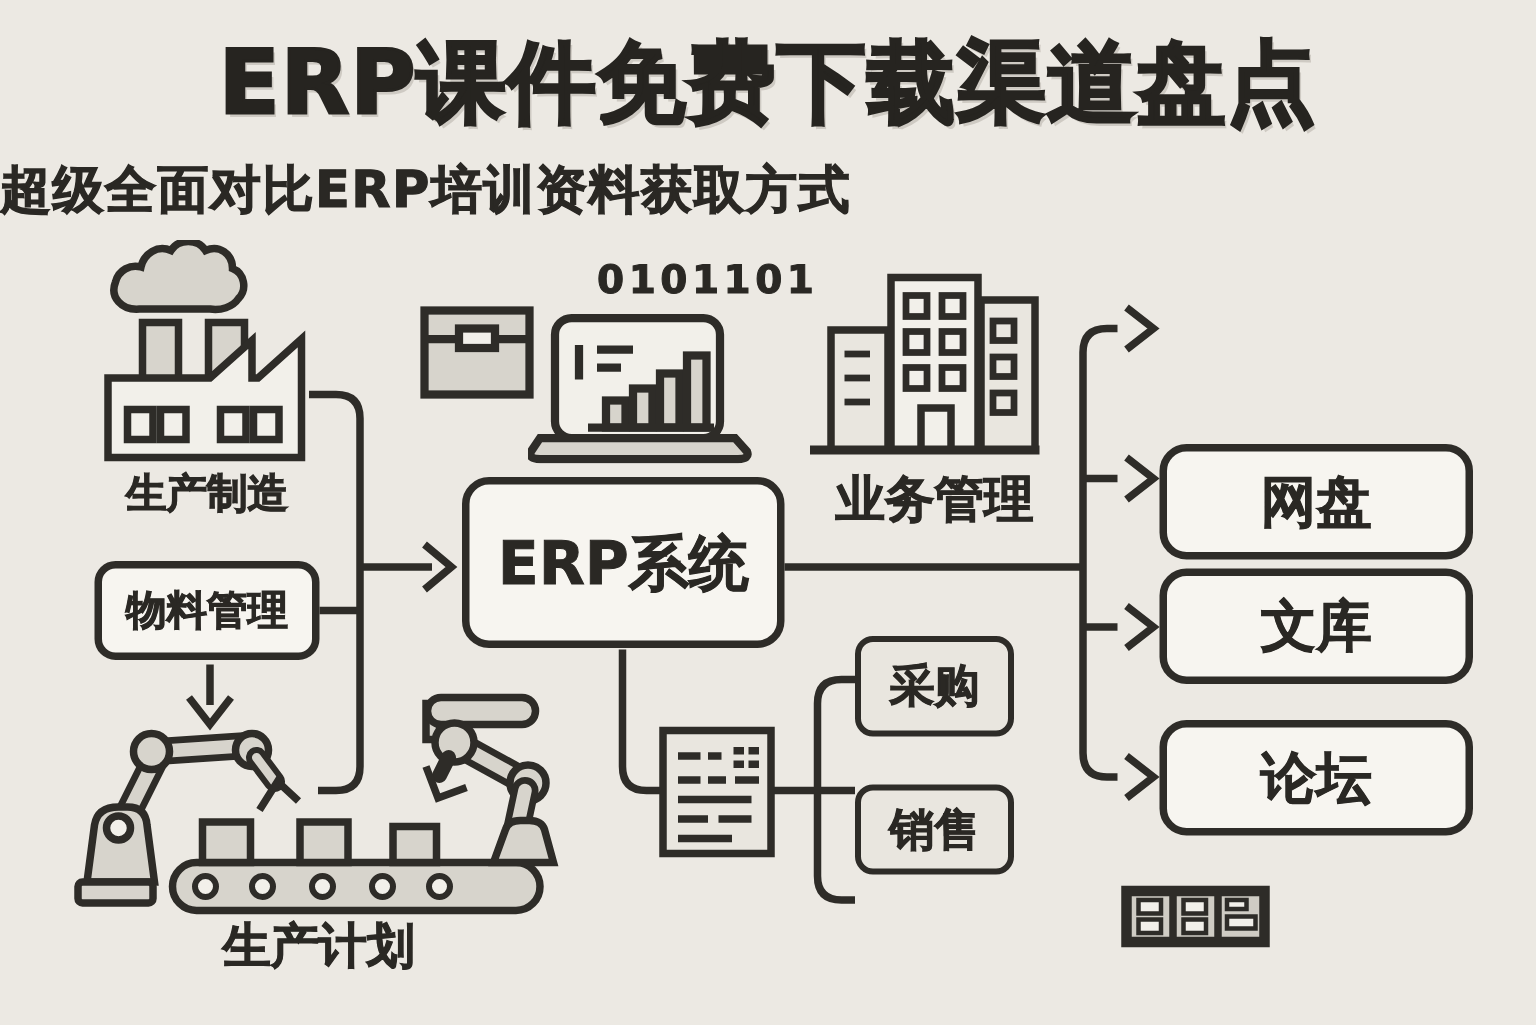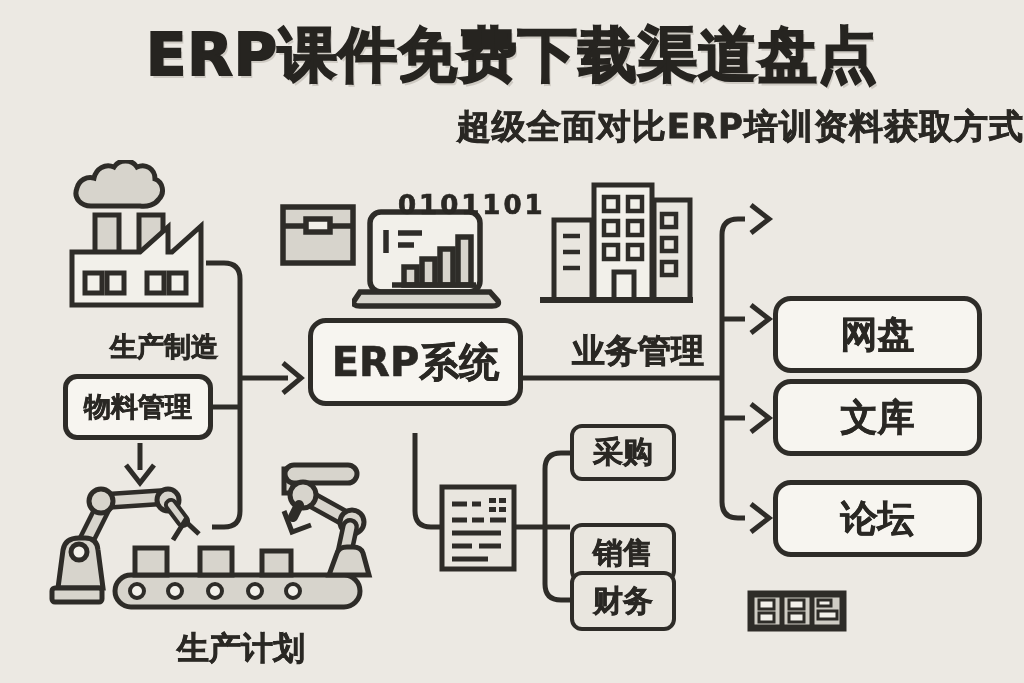--- a/index.html
+++ b/index.html
@@ -14,33 +14,33 @@
   }
   .abs{position:absolute;box-sizing:border-box;}
   #title{
     top:16px;left:0;width:1024px;text-align:center;
     font-size:59px;font-weight:900;letter-spacing:1px;
     color:#262420;-webkit-text-stroke:2px #262420;
     text-shadow:2px 3px 0 rgba(170,165,155,0.45);
     z-index:4;
   }
   #subtitle{
-    top:104px;left:0;width:1024px;text-align:right;
+    top:104px;left:0;width:1024px;text-align:left;
     font-size:34px;font-weight:900;letter-spacing:1px;
     color:#2a2824;-webkit-text-stroke:0.8px #2a2824;
     z-index:4;
   }
   .node{
     display:flex;align-items:center;justify-content:center;
     background:#f7f5f0;border:5px solid #2e2c28;border-radius:18px;
     font-weight:800;z-index:3;
     -webkit-text-stroke:0.6px #2a2824;
   }
   .lbl{
-    text-align:right;font-weight:800;z-index:3;margin-top:18px;
+    text-align:center;font-weight:800;z-index:3;
     -webkit-text-stroke:0.7px #2a2824;
   }
   svg{display:block;}
   .icon{z-index:2;}
   #connectors{left:0;top:0;z-index:1;}
 </style>
 </head>
 <body>
 
 <div id="stage">
@@ -220,25 +220,24 @@
         <rect x="72" y="11" width="13" height="6"></rect>
           <rect x="72" y="22" width="19" height="8"></rect>
       </g>
     </g>
   </svg>
 
   <div class="abs lbl" style="left:58px;top:311px;width:160px;font-size:27px">生产制造</div>
   <div class="abs lbl" style="left:542px;top:311px;width:162px;font-size:33px">业务管理</div>
   <div class="abs lbl" style="left:120px;top:609px;width:185px;font-size:32px">生产计划</div>
 
-  <div class="abs node" style="left:308px;top:318px;width:215px;height:88px;font-size:40px">ERP系统</div>
+  <div class="abs node" style="left:308px;top:318px;width:215px;height:114px;font-size:40px">ERP系统</div>
 
   <div class="abs node" style="left:63px;top:374px;width:150px;height:66px;font-size:27px;border-radius:14px">物料管理</div>
 
-  <div class="abs node" style="left:570px;top:424px;width:106px;height:57px;font-size:30px;border-width:4px;border-radius:12px;background:#e9e6df">采购</div>
+  <div class="abs node" style="left:570px;top:424px;width:106px;height:67px;font-size:30px;border-width:4px;border-radius:12px;background:#e9e6df">采购</div>
   <div class="abs node" style="left:570px;top:523px;width:106px;height:60px;font-size:30px;border-width:4px;border-radius:12px;background:#e9e6df">销售</div>
-  <div class="abs node" style="left:570px;top:571px;width:106px;height:60px;font-size:30px;border-width:4px;border-radius:12px;background:#e9e6df">财务</div>
 
   <div class="abs node" style="left:773px;top:296px;width:209px;height:77px;font-size:37px">网盘</div>
   <div class="abs node" style="left:773px;top:480px;width:209px;height:77px;font-size:37px">论坛</div>
   <div class="abs node" style="left:773px;top:379px;width:209px;height:77px;font-size:37px">文库</div>
 
 </div>
 
 </body></html>

